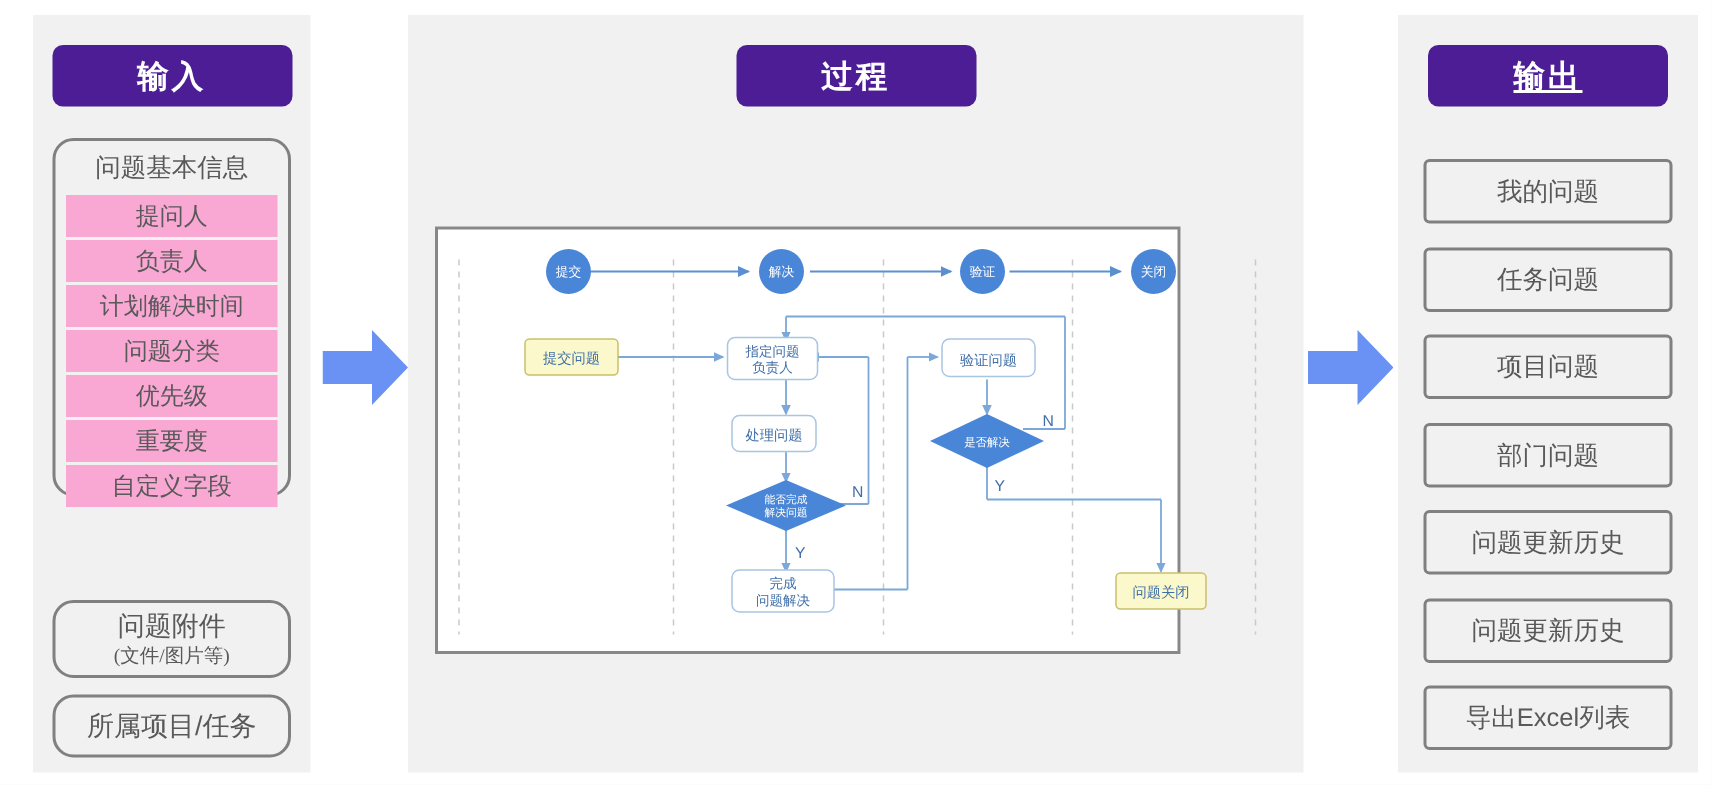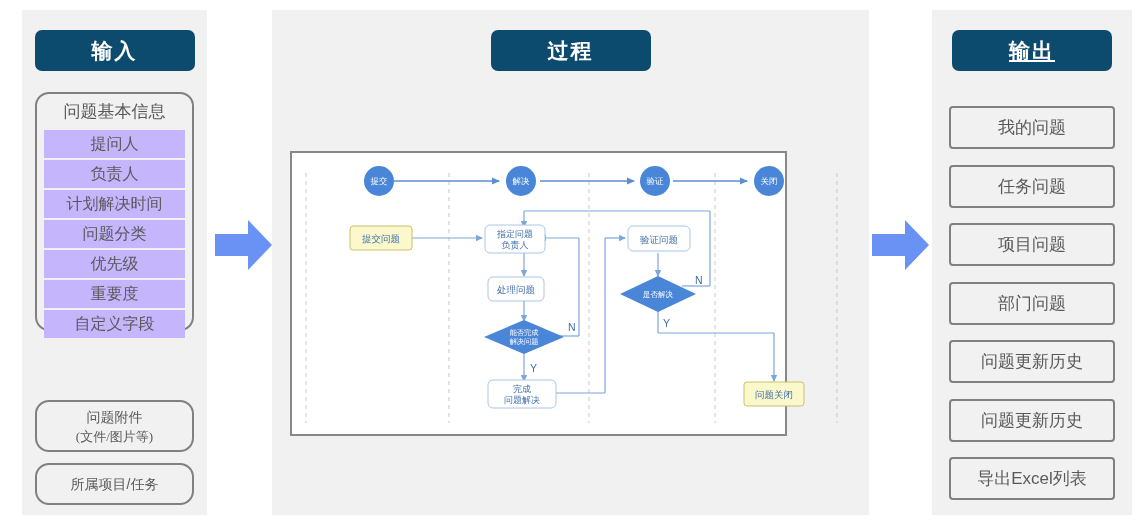--- a/index.html
+++ b/index.html
@@ -30,21 +30,21 @@
   }
   #panel-input   { left: 22px;  top: 10px;  width: 185px; height: 505px; }
   #panel-process { left: 272px; top: 10px;  width: 597px; height: 505px; }
   #panel-output  { left: 932px; top: 10px;  width: 200px; height: 505px; }
 
   .panel-header {
     position: absolute;
     left: 50%;
     transform: translateX(-50%);
     top: 20px;
-    background: #0c4a6e;
+    background: #4c1d95;
     color: #ffffff;
     border-radius: 7px;
     font-size: 21px;
     font-weight: bold;
     letter-spacing: 2px;
     display: flex;
     align-items: center;
     justify-content: center;
   }
   #panel-input .panel-header   { width: 160px; height: 41px; }
@@ -67,21 +67,21 @@
     text-align: center;
     font-size: 17px;
     color: #595959;
     padding-top: 6px;
     padding-bottom: 4px;
     line-height: 24px;
   }
   .field-row {
     margin: 2px 7px;
     height: 28px;
-    background: #c4b5fd;
+    background: #f9a8d4;
     display: flex;
     align-items: center;
     justify-content: center;
     font-size: 16px;
     color: #595959;
   }
 
   .simple-card {
     position: absolute;
     left: 13px;
@@ -92,21 +92,21 @@
     background: #f1f1f1;
     display: flex;
     flex-direction: column;
     align-items: center;
     justify-content: center;
     text-align: center;
     color: #595959;
   }
   #card-attach { top: 390px; height: 52px; }
   #card-project { top: 453px; height: 42px; }
-  .simple-card .main-line { font-size: 14px; line-height: 21px; }
+  .simple-card .main-line { font-size: 18px; line-height: 21px; }
   .simple-card .sub-line  { font-size: 13px; line-height: 17px; font-family: Liberation Serif, serif; }
 
   
   .out-btn {
     position: absolute;
     left: 17px;
     width: 166px;
     height: 43px;
     box-sizing: border-box;
     border: 2px solid #808080;

